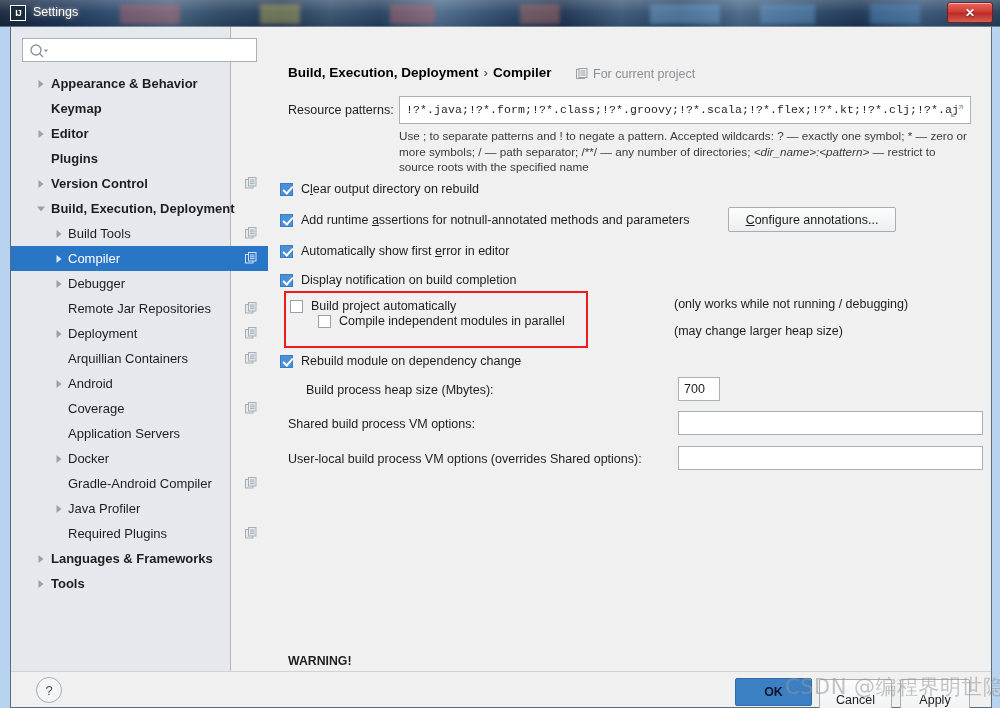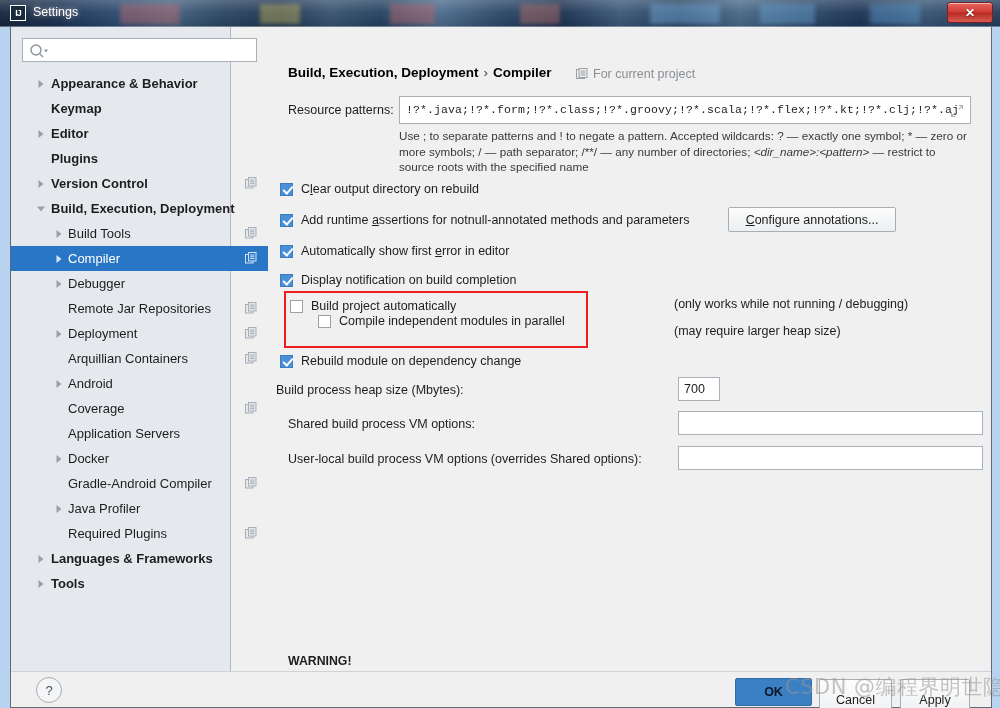--- a/index.html
+++ b/index.html
@@ -252,21 +252,21 @@
 
   
   #annot-box {
     position: absolute; left: 14px; top: 264px;
     width: 304px; height: 57px;
     border: 2px solid #ee1c1c;
     pointer-events: none;
   }
 
   
-  #heap-label { left: 6px; top: 356px; }
+  #heap-label { left: 36px; top: 356px; }
   #heap-field {
     position: absolute; left: 408px; top: 350px;
     width: 42px; height: 24px;
     background: #ffffff;
     border: 1px solid #a9b1b8;
   }
   #heap-value {
     position: absolute; left: 5px; top: 4px;
     font-size: 12.5px; color: #1d1d1d;
   }
@@ -643,21 +643,21 @@
           <div class="cb"></div>
           <div class="cb-label">Compile independent modules in parallel</div>
         </div>
 
         <div class="cb-row" style="left:10px; top:325px;">
           <div class="cb checked"></div>
           <div class="cb-label">Rebuild module on dependency change</div>
         </div>
 
         <div class="note" style="left:404px; top:270px;">(only works while not running / debugging)</div>
-        <div class="note" style="left:404px; top:297px;">(may require larger heap size)</div>
+        <div class="note" style="left:404px; top:297px;">(may change larger heap size)</div>
 
         <div id="annot-box"></div>
 
         <div class="row-label" id="heap-label">Build process heap size (Mbytes):</div>
         <div id="heap-field">
           <div id="heap-value">700</div>
         </div>
 
         <div class="row-label" id="shared-label">Shared build process VM options:</div>
         <div id="shared-field"></div>

